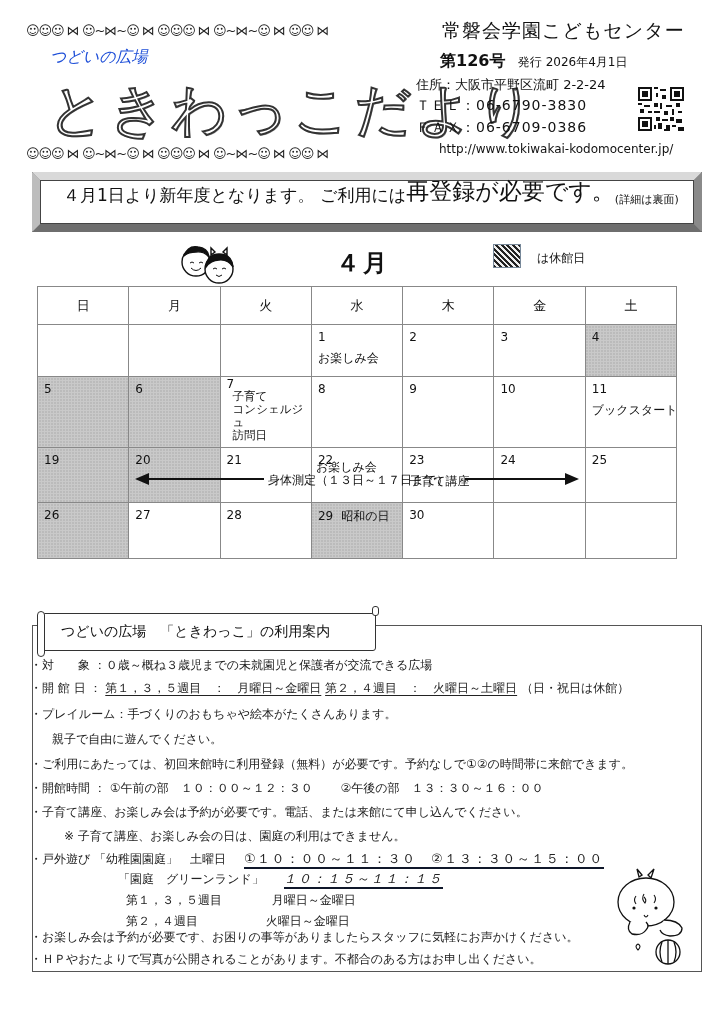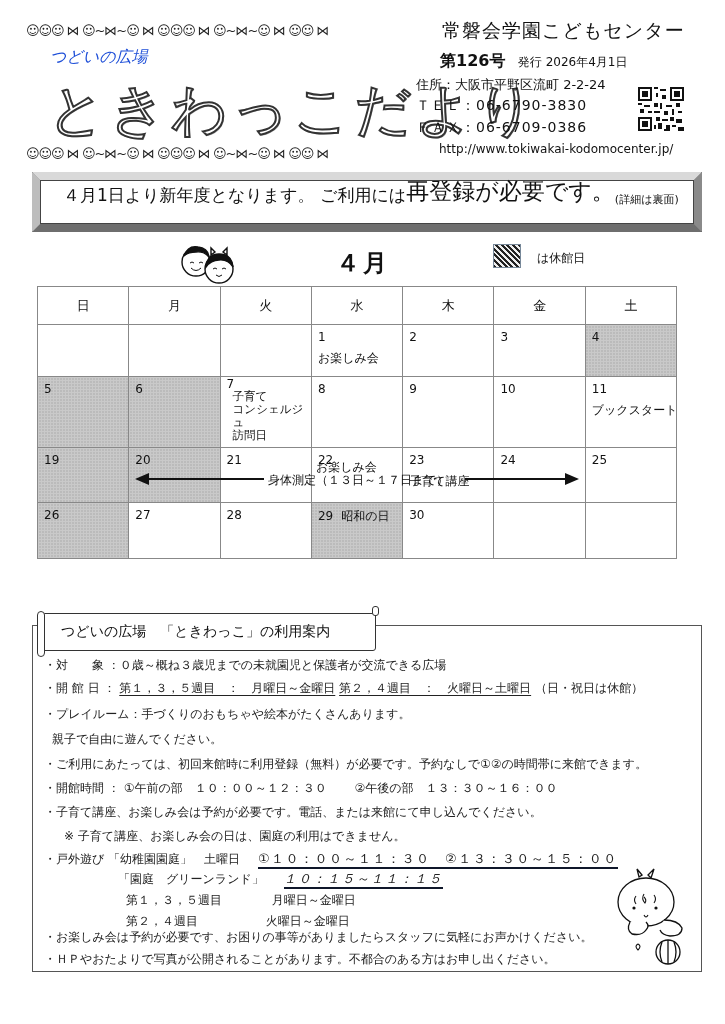--- a/index.html
+++ b/index.html
@@ -90,21 +90,21 @@
   
   .guide-box { left: 32px; top: 625px; width: 670px; height: 347px; border: 1px solid #555; }
   .scroll-title {
     left: 42px; top: 613px; width: 334px; height: 38px; background:#fff;
     border: 1.5px solid #333; border-radius: 3px;
     display:flex; align-items:center; padding-left: 18px; font-size: 14px;
   }
   .scroll-title::before { content:""; position:absolute; left:-6px; top:-3px; width:6px; height:44px; border:1.5px solid #333; border-radius: 4px; background:#fff; }
   .scroll-title::after { content:""; position:absolute; right:-4px; top:-8px; width:5px; height:8px; border:1.5px solid #333; border-radius: 3px; background:#fff; }
 
-  .gline { left: 44px; font-size: 12px; white-space: nowrap; color:#222; }
+  .gline { left: 30px; font-size: 12px; white-space: nowrap; color:#222; }
   .u { text-decoration: underline; text-underline-offset: 3px; }
   .u2 { border-bottom: 2px solid #0f172a; padding-bottom: 1px; }
   .mono-time { letter-spacing: 1.5px; font-size: 13px; }
 
   .baby-icon { left: 608px; top: 860px; width: 90px; height: 110px; }
 </style>
 </head>
 <body>
 
 <div class="deco-row" style="top:22px;">

